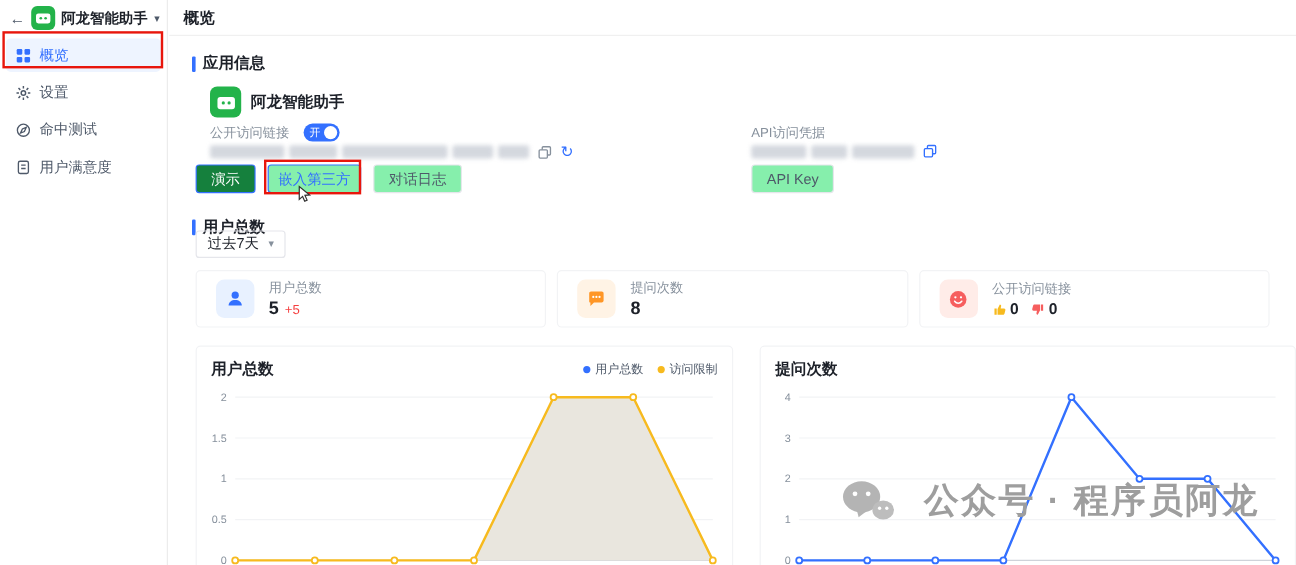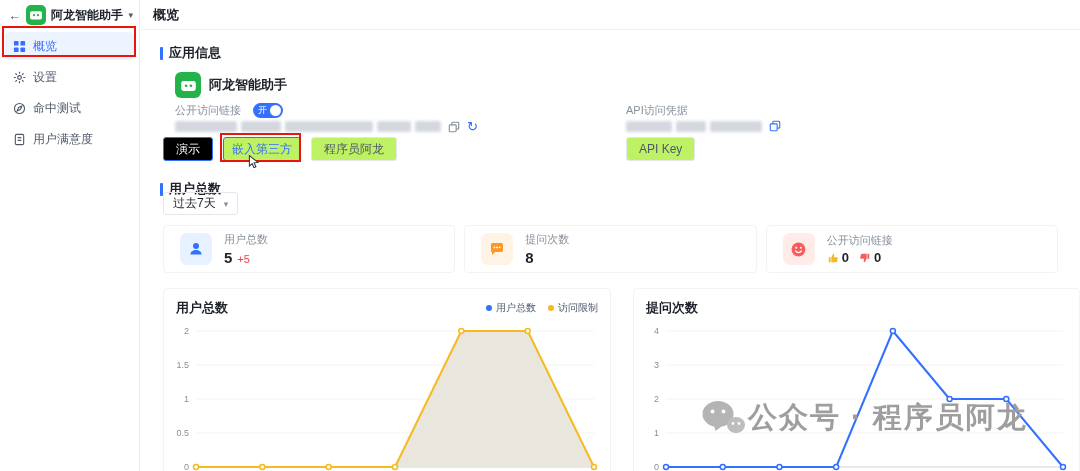--- a/index.html
+++ b/index.html
@@ -41,22 +41,22 @@
   .toggle .knob{position:absolute;right:2px;top:2px;width:11px;height:11px;border-radius:50%;background:#fff}
 
   .field-value{display:flex;align-items:center;gap:7px}
   .blur-bar{display:flex;gap:4px;filter:blur(1.6px);opacity:.75}
   .blur-bar i{display:block;height:11px;border-radius:2px;background:#c6cbd4}
   .icon-btn{cursor:pointer;display:inline-flex;align-items:center}
   .refresh{color:#3370ff;font-size:13px;cursor:pointer;line-height:1}
 
   .btn-row{display:flex;gap:10px}
   .btn{height:24px;padding:0 12px;border-radius:3px;font-size:12px;display:inline-flex;align-items:center;
-    border:1px solid #e5e6eb;background:#bef264;color:#4e5969;cursor:pointer;white-space:nowrap}
-  .btn.primary{background:#000000;border-color:#3370ff;color:#fff}
+    border:1px solid #e5e6eb;background:#86efac;color:#4e5969;cursor:pointer;white-space:nowrap}
+  .btn.primary{background:#15803d;border-color:#3370ff;color:#fff}
   .btn.outline-blue{border-color:#3370ff;color:#3370ff;padding:0 8px}
 
   .range-select{display:inline-flex;align-items:center;gap:8px;height:23px;padding:0 9px;border:1px solid #e5e6eb;
     border-radius:3px;color:#1d2129;cursor:pointer;font-size:12px}
   .range-select .caret{font-size:9px;color:#86909c}
 
   .cards{display:flex;gap:9px}
   .card{flex:1;border:1px solid #f2f3f5;border-radius:4px;display:flex;align-items:center;gap:12px;padding:7px 16px;height:48px;background:#fff}
   .card-ic{width:32px;height:32px;border-radius:7px;display:flex;align-items:center;justify-content:center;flex:none}
   .card-label{color:#86909c;font-size:11px}
@@ -67,21 +67,21 @@
 
   .charts{display:flex;gap:22px}
   .panel{flex:1;border:1px solid #f2f3f5;border-radius:4px;height:222px;background:#fff}
   .panel-head{display:flex;justify-content:space-between;align-items:center;padding:10px 12px 4px 12px}
   .panel-title{font-weight:bold;font-size:13px}
   .legend{display:flex;gap:12px;align-items:center}
   .legend-item{display:flex;align-items:center;gap:4px;font-size:10px;color:#4e5969;cursor:pointer}
   .legend .dot{width:6px;height:6px;border-radius:50%;display:inline-block}
   .chart-box{height:150px;margin:2px 6px 0 4px}
 
-  .watermark{position:absolute;left:700px;top:398px;display:flex;align-items:center;gap:2px;z-index:60;color:#9e9e9e}
+  .watermark{position:absolute;left:700px;top:398px;display:flex;align-items:center;gap:24px;z-index:60;color:#9e9e9e}
   .watermark .wm-text{font-size:29px;font-weight:bold;letter-spacing:2px;white-space:nowrap}
 </style>
 </head>
 <body>
 
 <div class="app">
 
   <div class="sidebar">
     <div class="side-head">
       <span class="back">←</span>
@@ -188,21 +188,21 @@
         <svg width="12" height="12" viewBox="0 0 14 14" fill="none" stroke="#3370ff" stroke-width="1.3">
             <rect x="4.5" y="1.5" width="8" height="8" rx="1"></rect>
             <rect x="1.5" y="4.5" width="8" height="8" rx="1" fill="#fff"></rect>
           </svg>
       </span>
     </div>
 
     <div class="abs btn-row" style="left:22px;top:107px">
       <button class="btn primary">演示</button>
       <button class="btn outline-blue">嵌入第三方</button>
-      <button class="btn">程序员阿龙</button>
+      <button class="btn">对话日志</button>
     </div>
     <div class="abs" style="left:485px;top:107px">
       <button class="btn">API Key</button>
     </div>
 
     <div class="abs section-title" style="left:19px;top:150px">
       <span class="bar"></span>
       <span>用户总数</span>
     </div>
 

